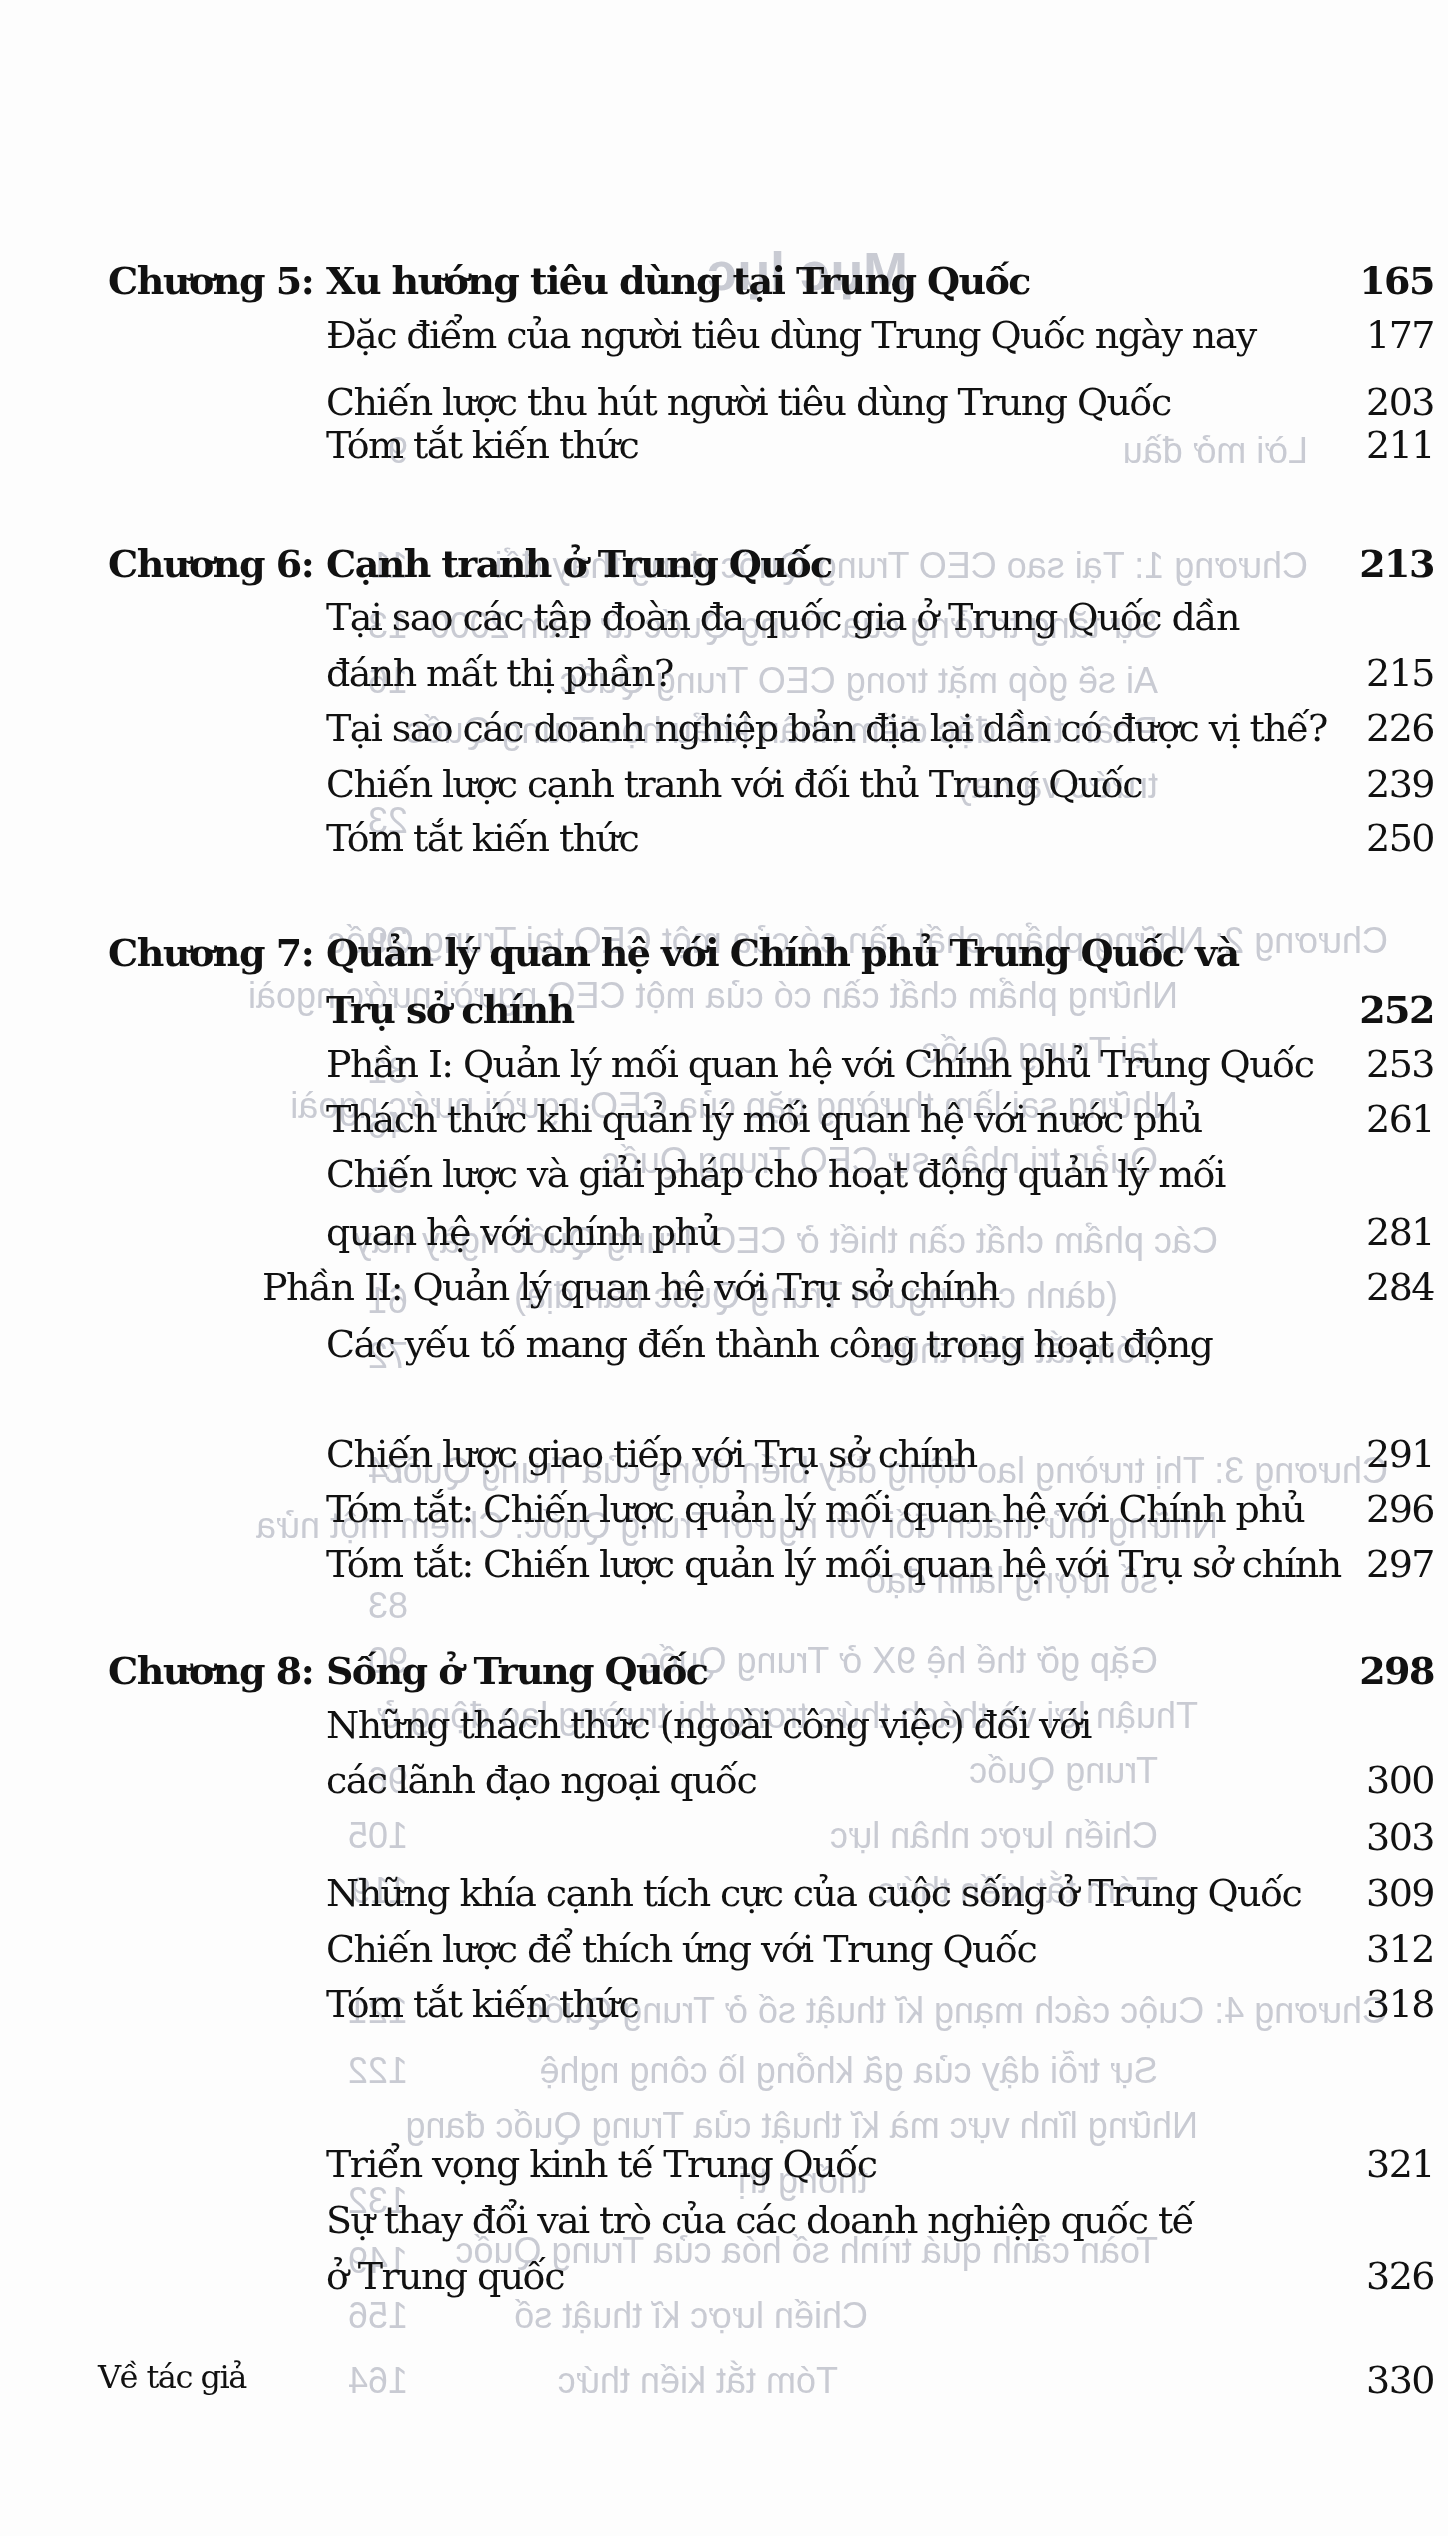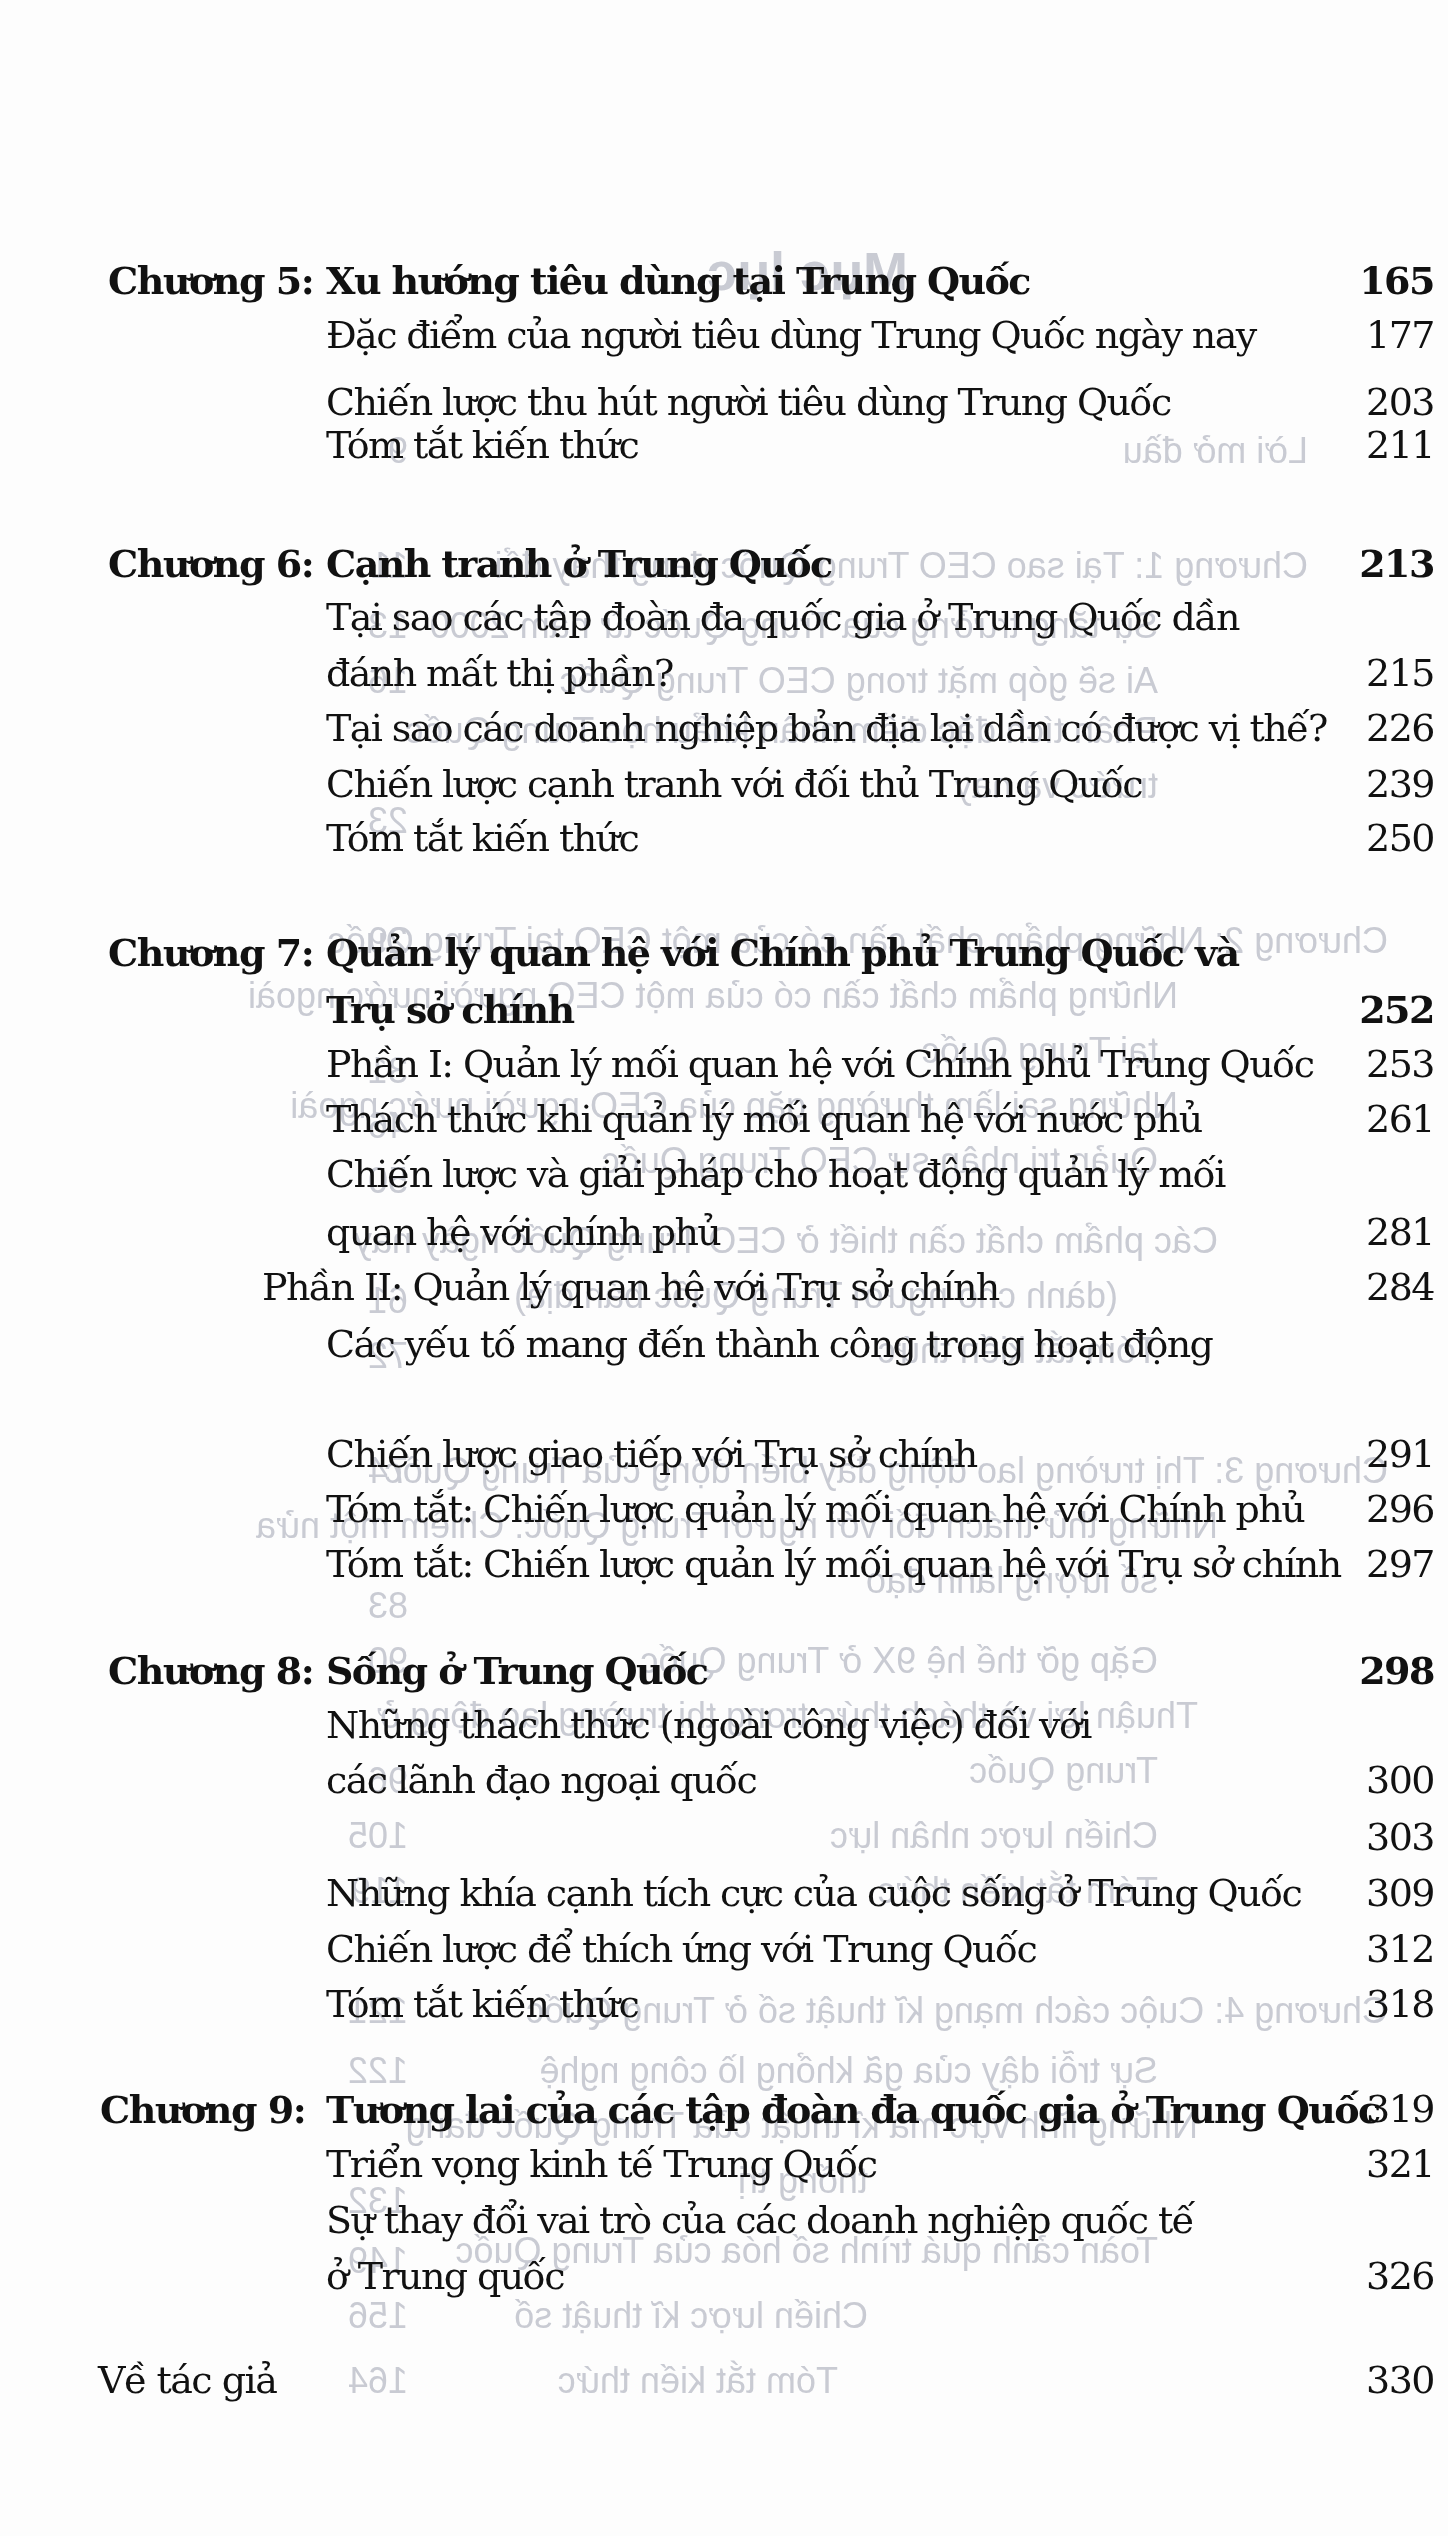--- a/index.html
+++ b/index.html
@@ -35,21 +35,21 @@
     font-size: 38px; letter-spacing: -1.6px; white-space: nowrap;
   }
   .title.bold { font-weight: bold; }
   .page-num {
     position: absolute; right: 14px; top: 0;
     font-size: 38px; letter-spacing: -1.5px; white-space: nowrap;
   }
   .page-num.bold { font-weight: bold; }
   .about {
     position: absolute; left: 98px; top: 0;
-    font-size: 38px; letter-spacing: -1.5px;
+    font-size: 32px; letter-spacing: -1.5px;
   }
 </style>
 </head>
 <body>
 
 <div class="page">
 
   <div class="ghost">
     <div class="g" style="left:540px;top:240px;font-size:54px;font-weight:bold;">Mục lục</div>
     <div class="g" style="left:1040px;top:430px;">9</div>
@@ -213,25 +213,20 @@
   </div>
   <div class="row" style="top:1927px;">
     <span class="title">Chiến lược để thích ứng với Trung Quốc</span>
     <span class="page-num">312</span>
   </div>
   <div class="row" style="top:1982px;">
     <span class="title">Tóm tắt kiến thức</span>
     <span class="page-num">318</span>
   </div>
 
-  <div class="row" style="top:2087px;">
-    <span class="chap-label" style="left:100px;">Chương 9:</span>
-    <span class="title bold">Tương lai của các tập đoàn đa quốc gia ở Trung Quốc</span>
-    <span class="page-num">319</span>
-  </div>
   <div class="row" style="top:2142px;">
     <span class="title">Triển vọng kinh tế Trung Quốc</span>
     <span class="page-num">321</span>
   </div>
   <div class="row" style="top:2198px;">
     <span class="title">Sự thay đổi vai trò của các doanh nghiệp quốc tế</span>
   </div>
   <div class="row" style="top:2254px;">
     <span class="title">ở Trung quốc</span>
     <span class="page-num">326</span>

